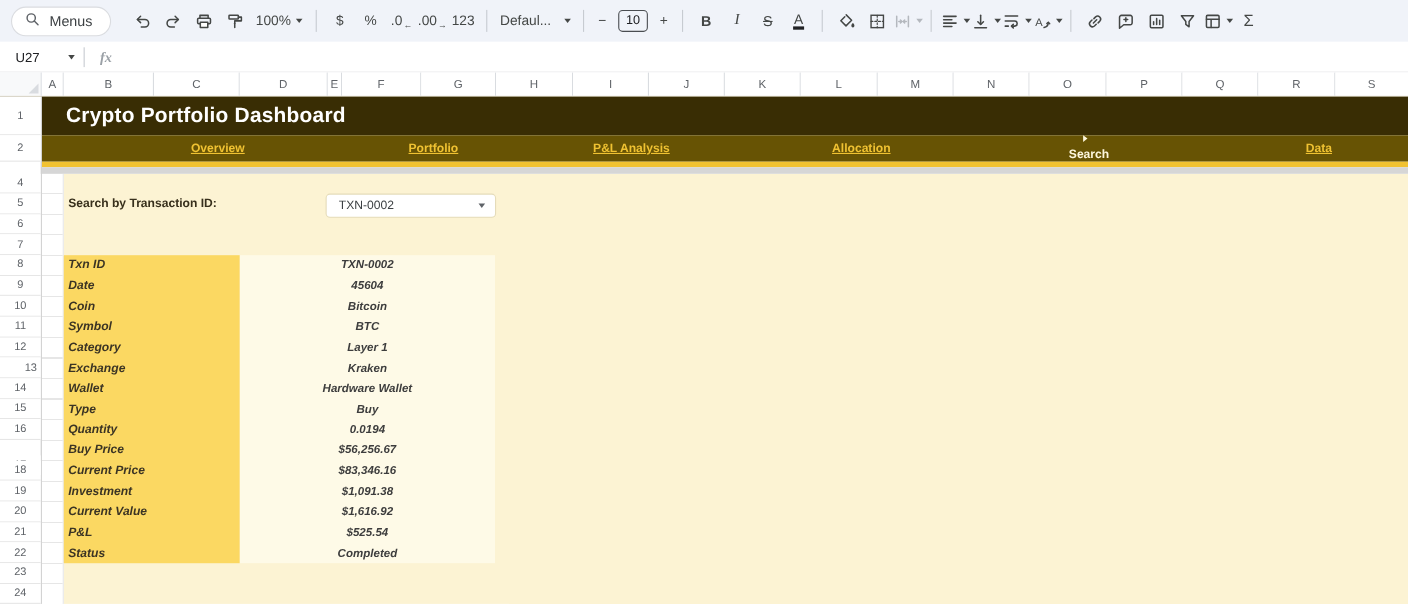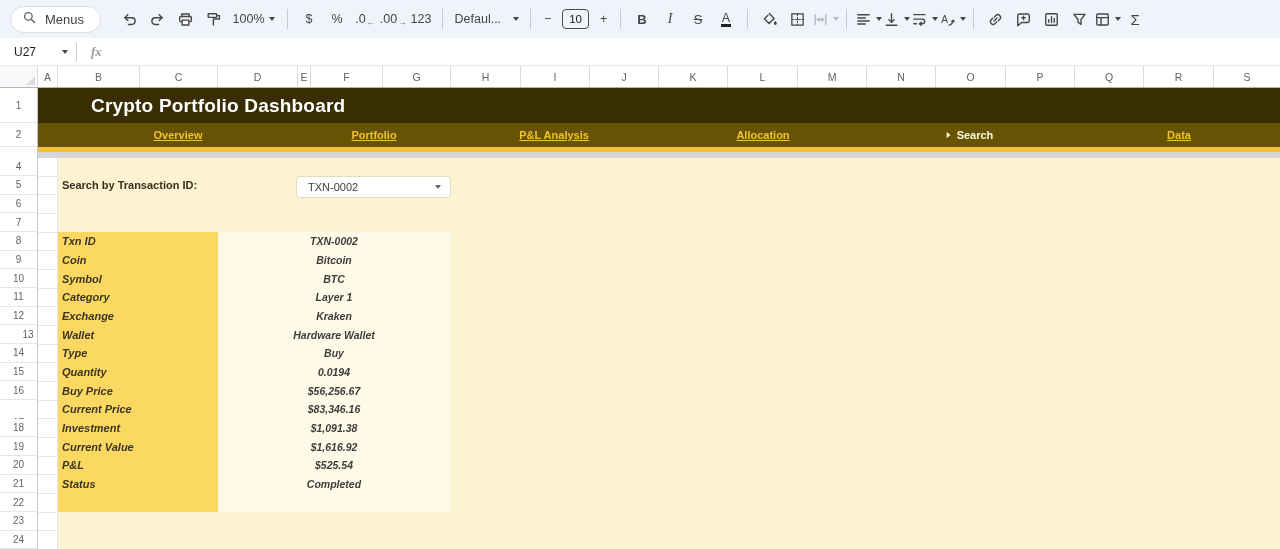--- a/index.html
+++ b/index.html
@@ -50,26 +50,26 @@
   .band-title { position:absolute; left:38px; right:0; top:88px; height:35px; background:#392d04; }
   .band-nav   { position:absolute; left:38px; right:0; top:123px; height:24px; background:#675304; }
   .band-gold  { position:absolute; left:38px; right:0; top:147px; height:4.5px; background:#f1c232; }
   .band-gray  { position:absolute; left:0; right:0; top:151.5px; height:6px; background:#d6d6d6; }
   .sheet-bg   { position:absolute; left:58px; right:0; top:157.5px; bottom:0; background:#fcf3d3; }
   .colA { position:absolute; left:38px; width:20px; top:157.5px; bottom:0; background:#fff;
           border-right:1px solid #e6e6e6;
           background-image:repeating-linear-gradient(to bottom, transparent 0px, transparent 17.66px, #e6e6e6 17.66px, #e6e6e6 18.66px); }
 
   .sheet-title { position:absolute; left:60px; top:88px; height:35px; line-height:35px; color:#fff;
-                 font-size:19px; font-weight:bold; letter-spacing:0.2px;margin-left:31px; }
+                 font-size:19px; font-weight:bold; letter-spacing:0.2px; }
 
   .nav-item { position:absolute; top:123px; height:24px; line-height:24px; transform:translateX(-50%);
               font-size:11px; font-weight:bold; color:#f0c232; text-decoration:underline; cursor:pointer;
-              display:flex; align-items:center; }
-  .nav-item.active { color:#fdf6dd; text-decoration:none; }
+              display:flex; align-items:center;margin-left:20px; }
+  .nav-item.active { color:#fdf6dd; text-decoration:none;flex-direction:column; }
   .nav-marker { width:0; height:0; border-top:3.5px solid transparent; border-bottom:3.5px solid transparent;
                 border-left:4.5px solid #fdf6dd; margin-right:6px; }
 
   
   .row-headers { position:absolute; left:0; top:88px; width:38px; bottom:0; background:#fff;
                  border-right:1px solid #c9c9c9; }
   .row-h { position:absolute; left:0; width:37px; color:#5f6368; font-size:10px; display:flex;
            align-items:center; justify-content:center; border-bottom:1px solid #e6e6e6; background:#fff; }
 
   
@@ -384,20 +384,24 @@
 
   <div class="record" style="height: 279.9px;">
     <div class="record-label-bg"></div>
     <div class="record-value-bg"></div>
     <div id="record-container" style="position:relative;font-style:italic;">
         <div class="record-row">
           <div class="lab">Txn ID</div>
           <div class="val">TXN-0002</div>
         </div>
         <div class="record-row">
+          <div class="lab">Date</div>
+          <div class="val">45604</div>
+        </div>
+        <div class="record-row">
           <div class="lab">Coin</div>
           <div class="val">Bitcoin</div>
         </div>
         <div class="record-row">
           <div class="lab">Symbol</div>
           <div class="val">BTC</div>
         </div>
         <div class="record-row">
           <div class="lab">Category</div>
           <div class="val">Layer 1</div>

